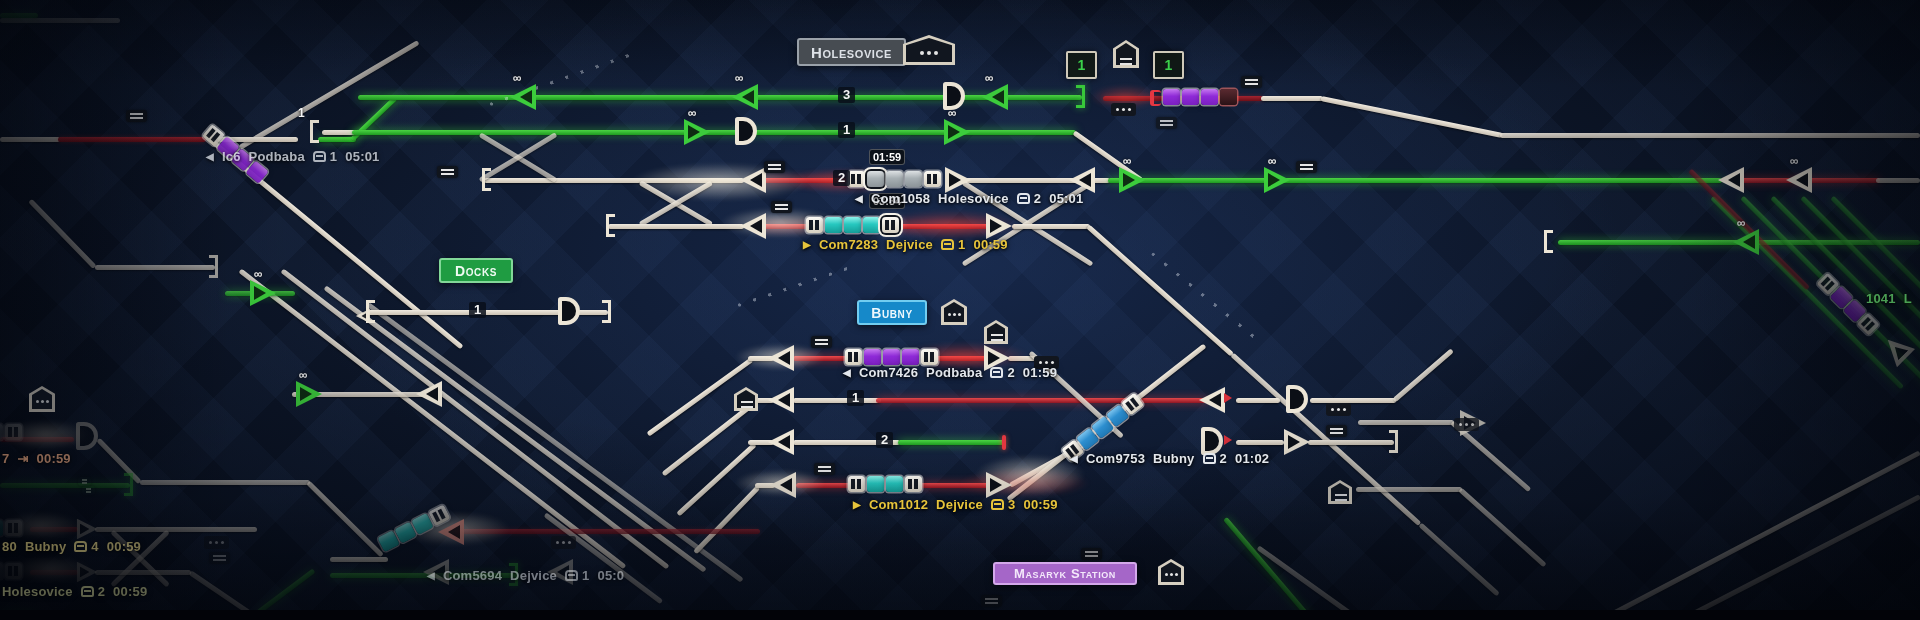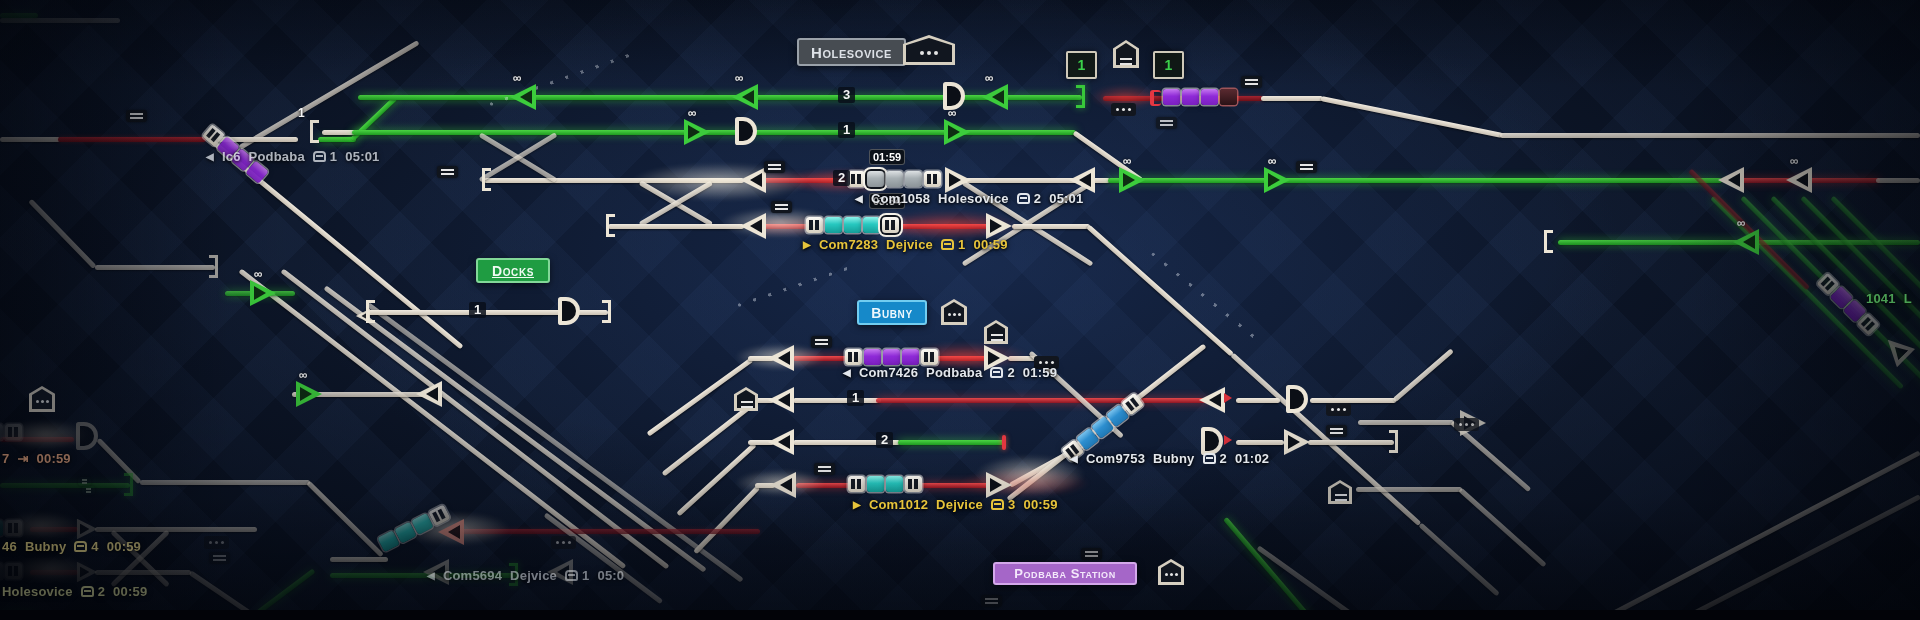--- a/index.html
+++ b/index.html
@@ -93,28 +93,28 @@
   #bottombar{position:absolute;left:0;right:0;bottom:0;height:10px;background:#020308;z-index:7;}
 </style>
 </head>
 <body>
 
 <div id="scene">
 
   <div class="badge gray" style="left:797px;top:38px;min-width:78px;height:20px;">
       <span>Holesovice</span>
     </div>
-  <div class="badge green" style="left:476px;top:258px;min-width:46px;height:17px;font-size:14px;text-decoration:underline;">
+  <div class="badge green" style="left:439px;top:258px;min-width:46px;height:17px;font-size:14px;">
       <span>Docks</span>
     </div>
   <div class="badge blue" style="left:857px;top:300px;min-width:42px;height:17px;font-size:14px;">
       <span>Bubny</span>
     </div>
   <div class="badge purple" style="left:993px;top:562px;min-width:116px;height:15px;font-size:13px;">
-      <span>Podbaba Station</span>
+      <span>Masaryk Station</span>
     </div>
 
   <div class="house dots big" style="left:903px;top:35px;">
       <div class="sh"></div>
       <div class="in"></div>
       <div class="mk"></div>
     </div>
   <div class="house dots" style="left:941px;top:299px;">
       <div class="sh"></div>
       <div class="in"></div>
@@ -234,21 +234,21 @@
         <span>1</span>
       </span>
     <span>05:0</span>
   </div>
   <div class="lbl" style="left:2px;top:451px;color:#c08a6a;opacity:.7;">
     <span>7</span>
     <span>⇥</span>
     <span>00:59</span>
   </div>
   <div class="lbl" style="left:2px;top:539px;color:#b5a86a;opacity:.65;">
-    <span>46</span>
+    <span>80</span>
     <span>Bubny</span>
     <span class="plat">
         <i class="ticon"></i>
         <span>4</span>
       </span>
     <span>00:59</span>
   </div>
   <div class="lbl" style="left:2px;top:584px;color:#a8ab7a;opacity:.55;">
     <span>Holesovice</span>
     <span class="plat">

